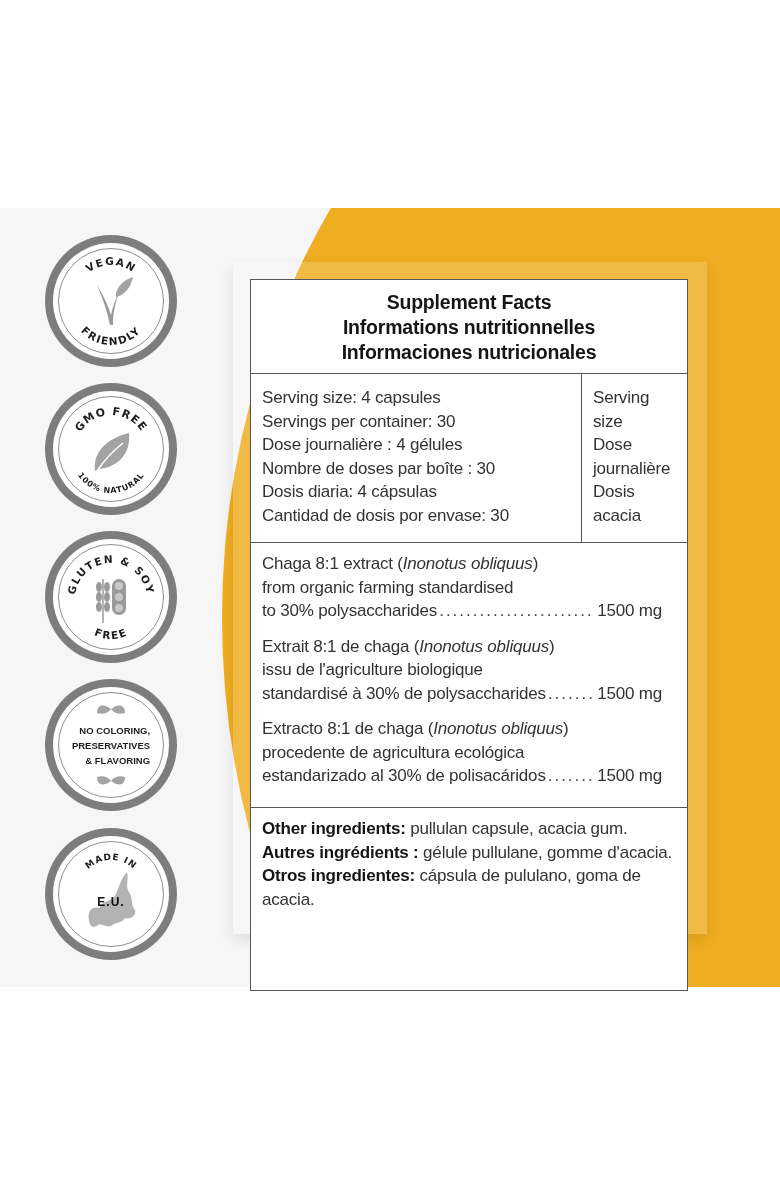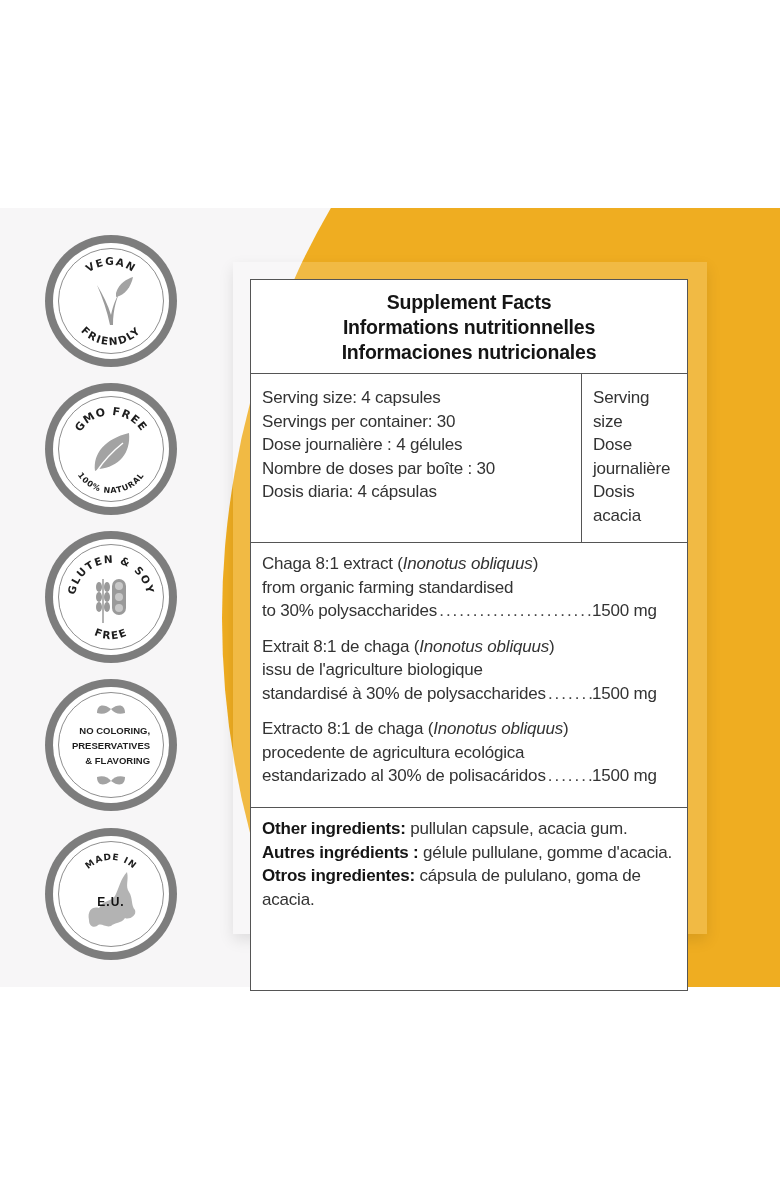--- a/index.html
+++ b/index.html
@@ -77,21 +77,21 @@
       box-sizing: border-box;
     }
     .extract { margin-bottom: 12px; }
     .extract .line i { font-style: italic; }
     .dotrow { display: flex; width: 400px; }
     .dotrow .label { white-space: nowrap; }
     .dotrow .dots {
       flex: 1; overflow: hidden; white-space: nowrap; letter-spacing: 2px;
       padding: 0 2px; color: #444;
     }
-    .dotrow .amount { white-space: nowrap; width: 70px; text-align: left; }
+    .dotrow .amount { white-space: nowrap; width: 70px; text-align: right; }
     .other {
       padding: 9px 11px 0 11px; box-sizing: border-box;
       font-size: 17px; line-height: 23.5px; color: #333; letter-spacing: -0.2px;
     }
     .other b { color: #151515; }
   </style>
 </head>
 <body>
 
 <div class="band">
@@ -209,20 +209,21 @@
     <div>Informaciones nutricionales</div>
   </div>
 
   <div class="serving">
     <div class="serving-left">
       <div class="line">Serving size: 4 capsules</div>
       <div class="line">Servings per container: 30</div>
       <div class="line">Dose journalière : 4 gélules</div>
       <div class="line">Nombre de doses par boîte : 30</div>
       <div class="line">Dosis diaria: 4 cápsulas</div>
+      <div class="line">Cantidad de dosis por envase: 30</div>
     </div>
     <div class="serving-right">
       <div class="line">Serving</div>
       <div class="line">size</div>
       <div class="line">Dose</div>
       <div class="line">journalière</div>
       <div class="line">Dosis</div>
       <div class="line">acacia</div>
     </div>
   </div>

